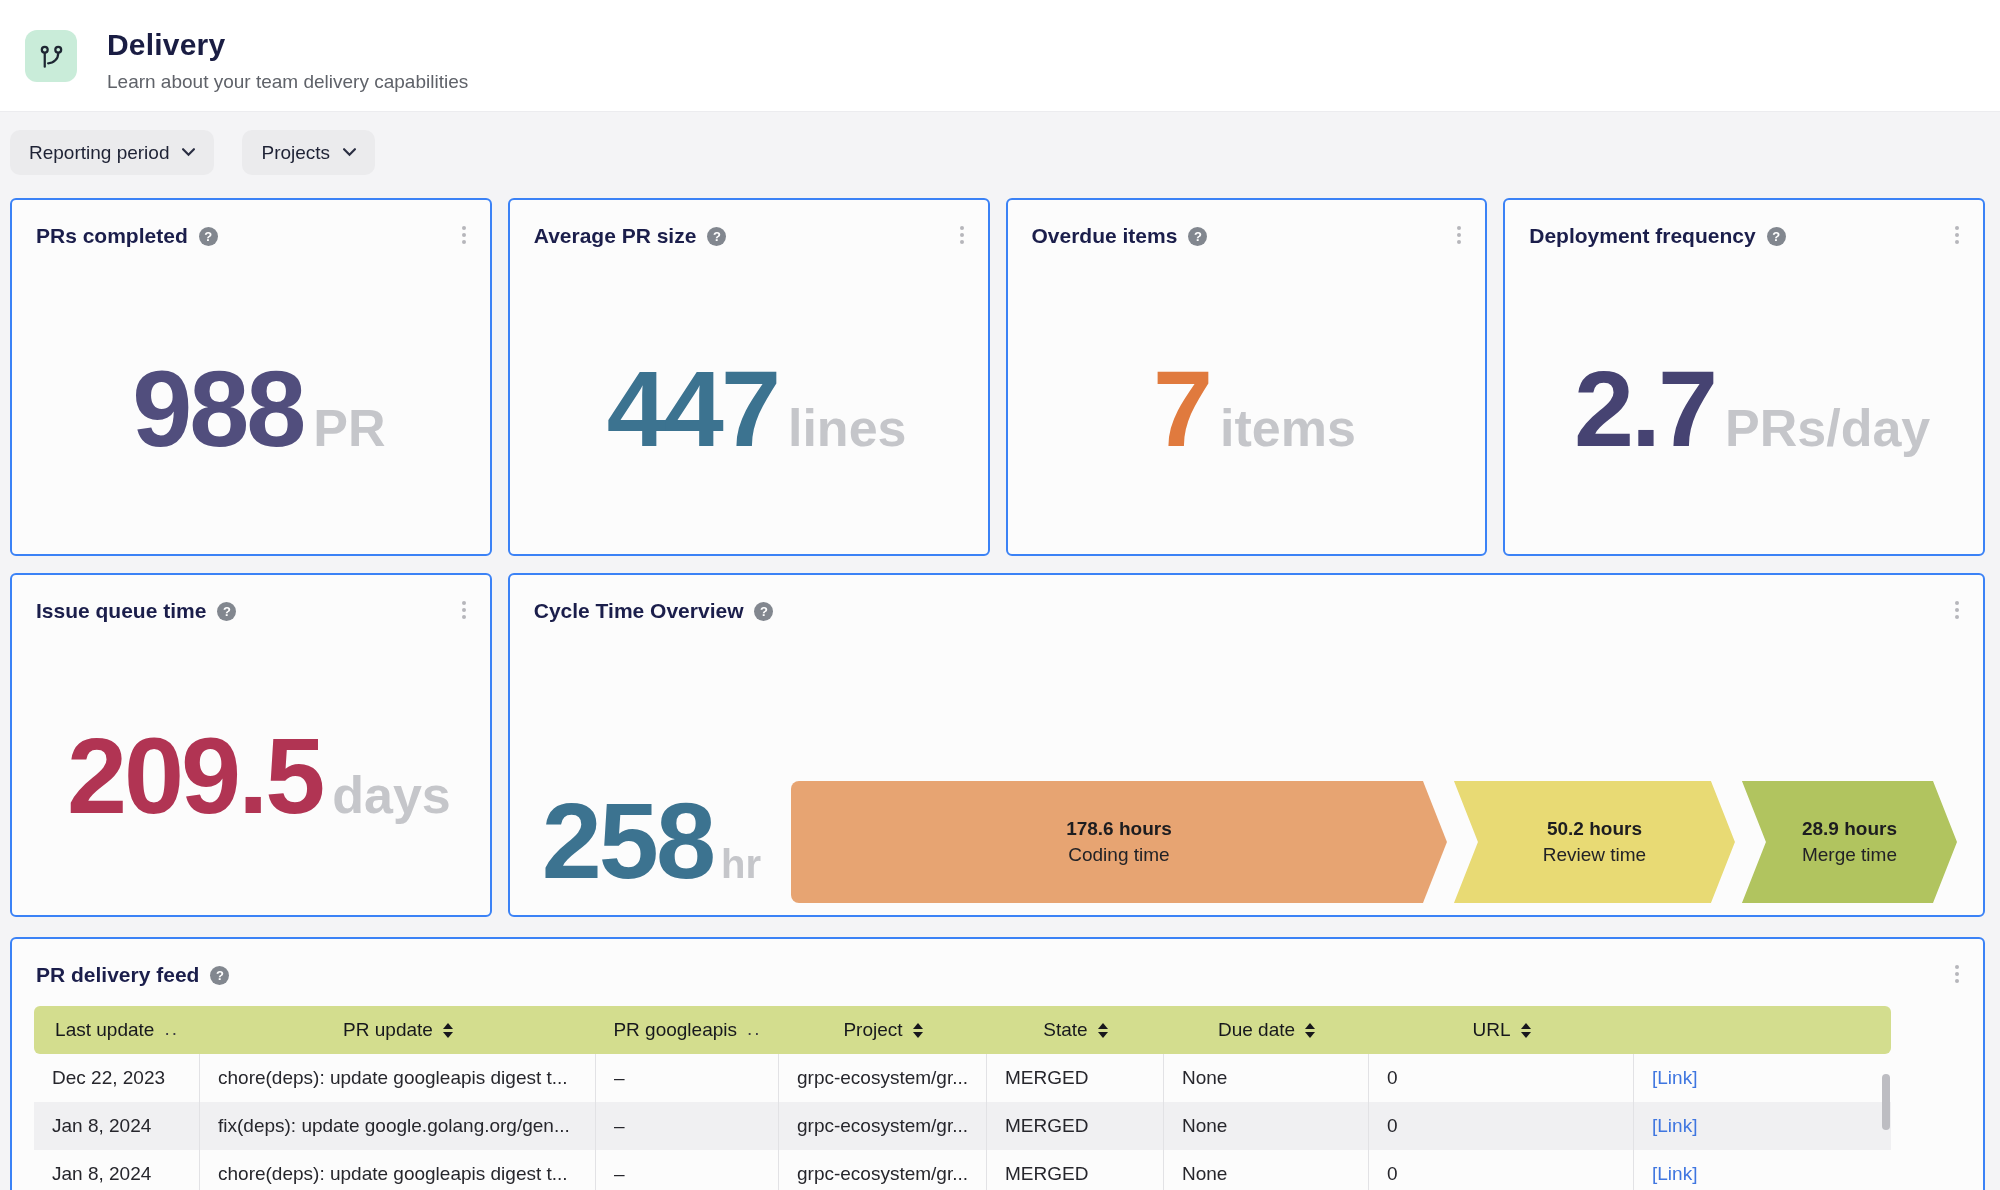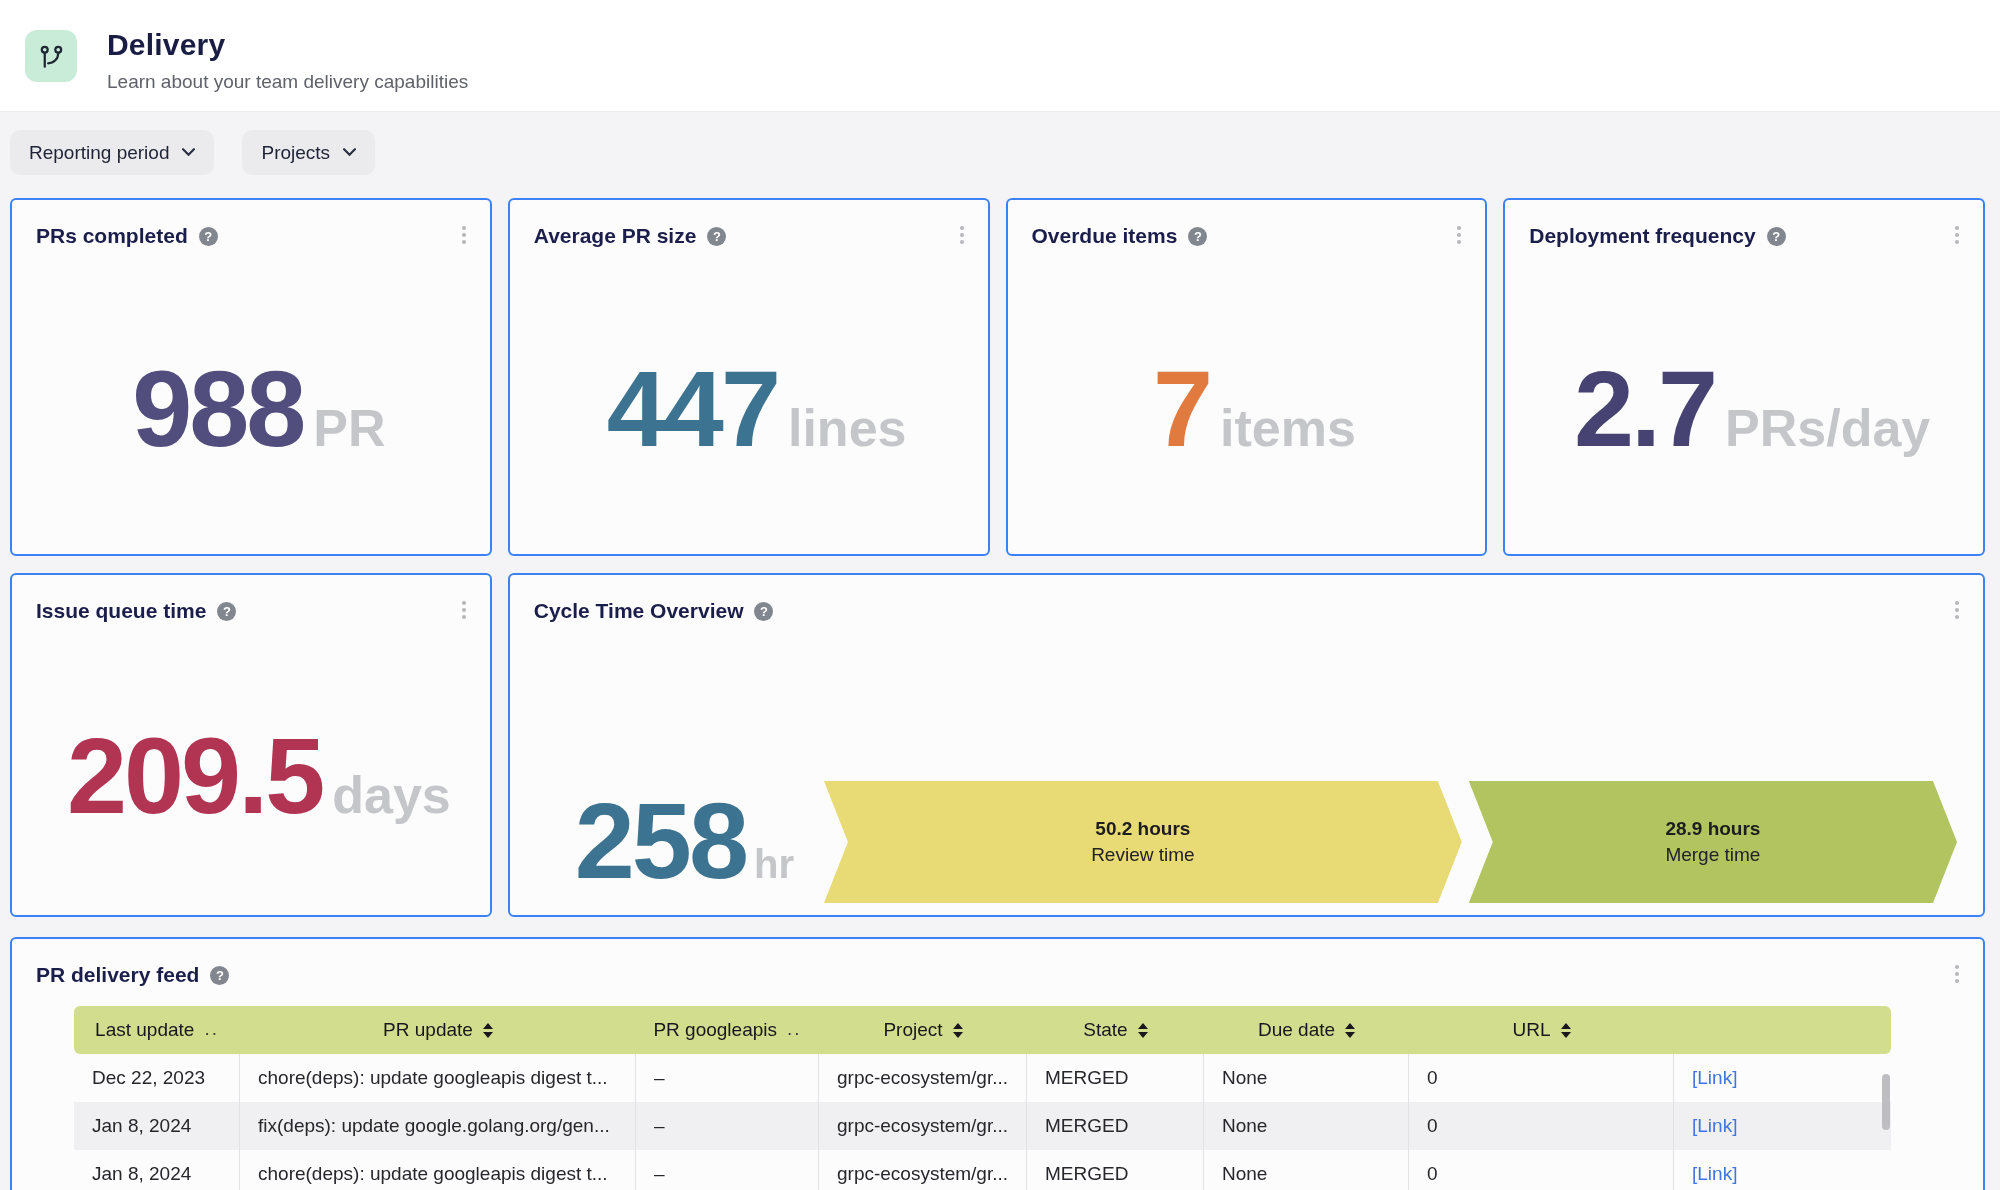--- a/index.html
+++ b/index.html
@@ -43,36 +43,36 @@
   
   .metric { position:absolute; left:16px; right:0; top:59%; transform:translateY(-50%);
     display:flex; align-items:baseline; justify-content:center; gap:10px; }
   .metric .num { font-size:108px; font-weight:700; letter-spacing:-3px; line-height:1; }
   .metric .unit { font-size:52px; font-weight:700; color:#c5c6ca; letter-spacing:0; }
 
   
   .cycle-body { position:absolute; left:24px; right:26px; bottom:12px; height:122px;
     display:flex; align-items:flex-end; }
   .cycle-metric { display:flex; align-items:baseline; gap:8px; margin:0 30px 8px 8px; }
-  .cycle-metric .num { font-size:108px; font-weight:700; letter-spacing:-3px; line-height:1;margin-left:33px; }
+  .cycle-metric .num { font-size:108px; font-weight:700; letter-spacing:-3px; line-height:1; }
   .cycle-metric .unit { font-size:40px; font-weight:700; color:#c5c6ca;margin-top:21px; }
   .chevron-bar { flex:1; height:122px; display:flex; }
   .seg { position:relative; flex-basis:0; height:100%; margin-right:7px;
     clip-path:polygon(0 0, calc(100% - 24px) 0, 100% 50%, calc(100% - 24px) 100%, 0 100%, 24px 50%); }
   .seg.first { clip-path:polygon(0 0, calc(100% - 24px) 0, 100% 50%, calc(100% - 24px) 100%, 0 100%);
     border-radius:8px; }
   .seg.last { margin-right:0; }
   .seg-label { position:absolute; inset:0; display:flex; flex-direction:column;
     align-items:center; justify-content:center; gap:4px; }
   .seg-hours { font-size:19px; font-weight:700; color:#1d1d20; }
   .seg-name { font-size:19px; color:#222226; }
 
   
   .feed-table { margin:19px 92px 0 22px; }
-  .t-row { display:grid; grid-template-columns:166px 396px 183px 208px 177px 205px 265px 261px;margin-left:40px; }
+  .t-row { display:grid; grid-template-columns:166px 396px 183px 208px 177px 205px 265px 261px; }
   .t-head { background:#d3dd8e; border-radius:6px; height:48px; }
   .th { display:flex; align-items:center; justify-content:center; gap:10px;
     font-size:19px; font-weight:500; color:#17181d; background:none; border:none;
     font-family:inherit; cursor:pointer; }
   .sort { display:inline-flex; flex-direction:column; gap:3px; }
   .tri-up { width:0; height:0; border-left:5px solid transparent; border-right:5px solid transparent;
     border-bottom:6px solid #17171c; }
   .tri-down { width:0; height:0; border-left:5px solid transparent; border-right:5px solid transparent;
     border-top:6px solid #17171c; }
   .sort-dots { font-size:19px; color:#3c3c44; letter-spacing:2px; line-height:1;
@@ -210,20 +210,26 @@
         <span></span>
         <span></span>
         <span></span>
       </button>
     <div class="cycle-body">
       <div class="cycle-metric">
         <span class="num" style="color: rgb(60, 115, 144);">258</span>
         <span class="unit">hr</span>
       </div>
       <div class="chevron-bar">
+        <div class="seg first" style="background: rgb(231, 164, 114); flex-grow: 607;">
+          <div class="seg-label">
+            <span class="seg-hours">178.6 hours</span>
+            <span class="seg-name">Coding time</span>
+          </div>
+        </div>
         <div class="seg" style="background: rgb(232, 218, 116); flex-grow: 260;">
           <div class="seg-label">
             <span class="seg-hours">50.2 hours</span>
             <span class="seg-name">Review time</span>
           </div>
         </div>
         <div class="seg last" style="background: rgb(177, 196, 95); flex-grow: 199;">
           <div class="seg-label">
             <span class="seg-hours">28.9 hours</span>
             <span class="seg-name">Merge time</span>

